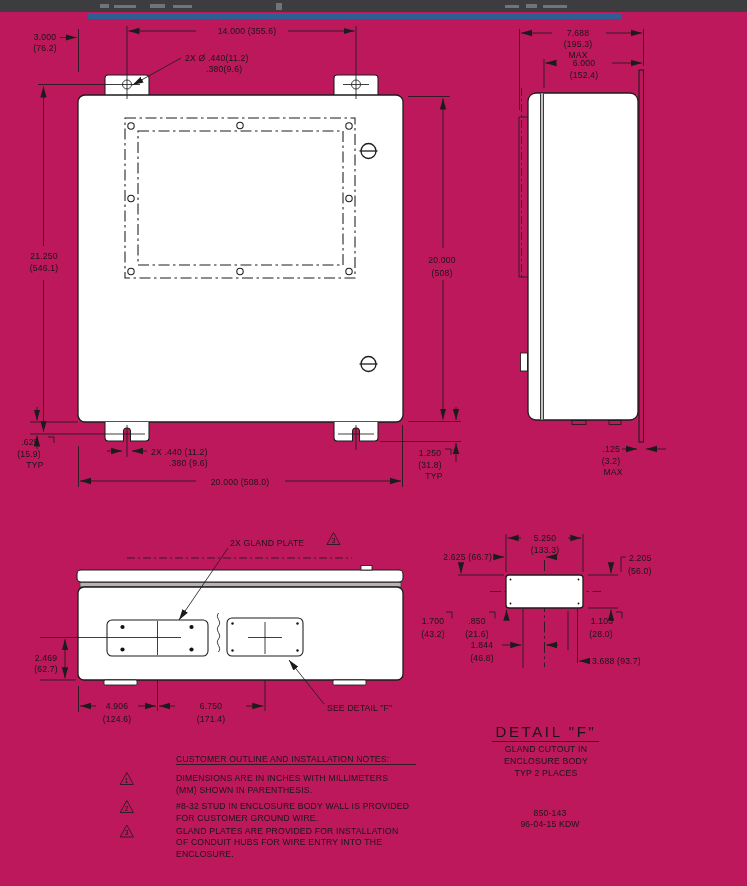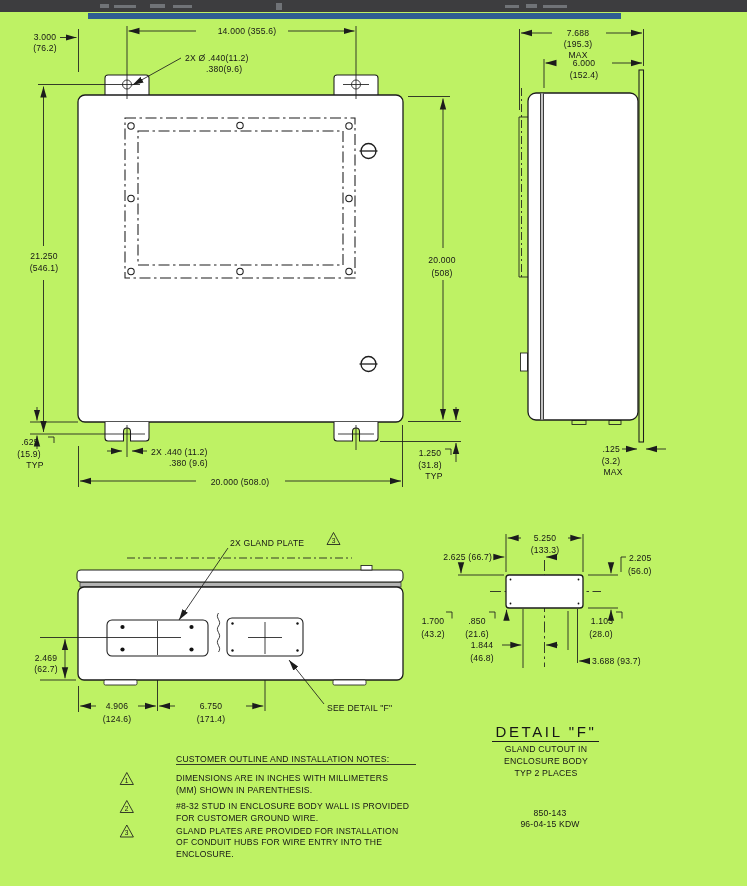--- a/index.html
+++ b/index.html
@@ -1,16 +1,16 @@
 <!DOCTYPE html>
 <html><head>
 <meta charset="utf-8">
 <style>
   html,body{margin:0;padding:0;background:#ffffff;}
-  .page{position:relative;width:747px;height:886px;background:#bef264;overflow:hidden;
+  .page{position:relative;width:747px;height:886px;background:#be185d;overflow:hidden;
         font-family:"Liberation Sans",sans-serif;}
   .topbar{position:absolute;left:0;top:0;width:747px;height:12px;background:#3d3d3f;}
   .frag{position:absolute;background:#9aa0a6;opacity:.55;}
   .bluebar{position:absolute;left:88px;top:13px;width:533px;height:6px;background:#2f5e92;}
   svg{position:absolute;left:0;top:0;}
   svg text{font-family:"Liberation Sans",sans-serif;font-size:8.6px;fill:#161616;letter-spacing:.2px;}
   .tm{text-anchor:middle}
   .te{text-anchor:end}
   .big{font-size:15px;letter-spacing:2.6px;}
   .sub{font-size:8.7px;}

